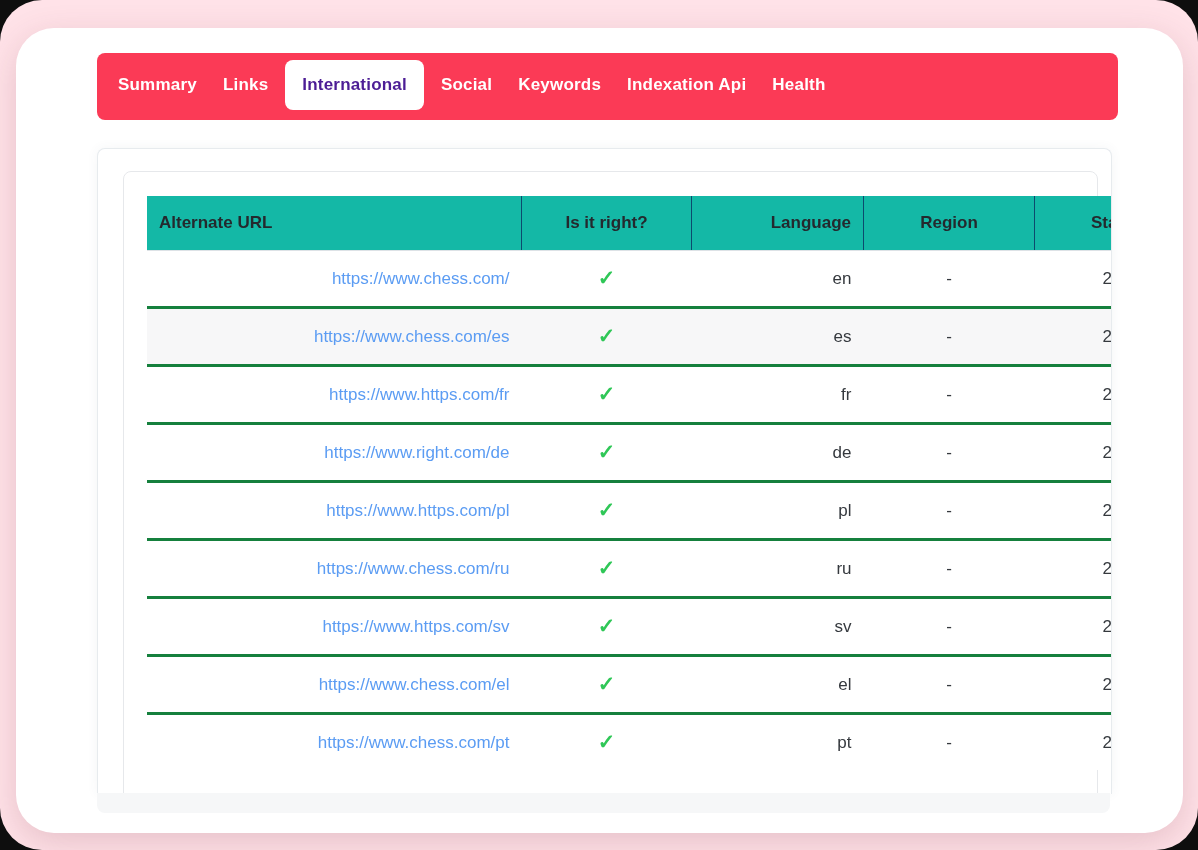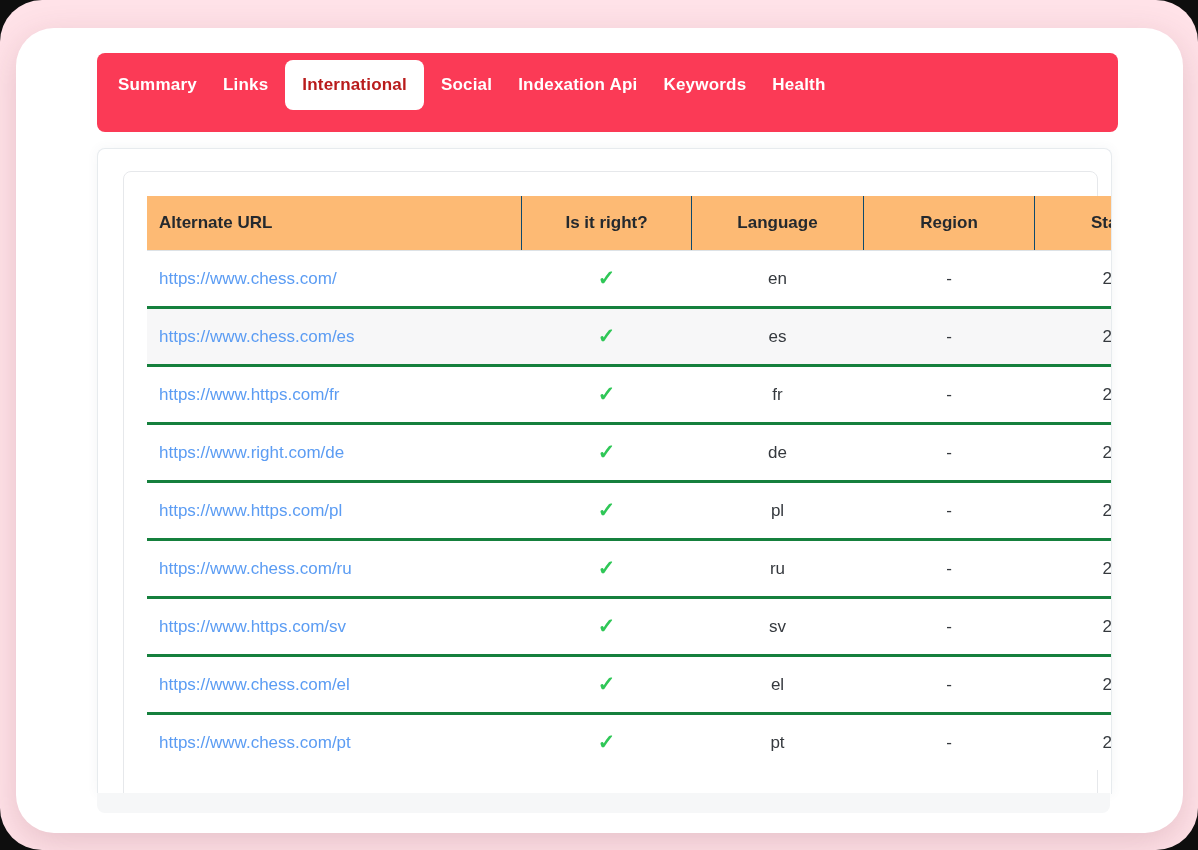--- a/index.html
+++ b/index.html
@@ -14,28 +14,28 @@
   .white-card{
     position:absolute;left:16px;top:28px;right:15px;bottom:17px;
     background:#ffffff;border-radius:38px;
     box-shadow:0 10px 34px rgba(130,60,75,.20);
     overflow:hidden;
   }
   
   .navbar{
     position:absolute;left:81px;top:25px;width:1013px;height:63px;
     background:#fb3a56;border-radius:8px;
-    display:flex;align-items:center;padding:0 0 16px 8px;
+    display:flex;align-items:center;padding:0 0 4px 8px;
   }
   .tab{
     color:#ffffff;font-weight:bold;font-size:17px;letter-spacing:.2px;
     padding:15px 13px;cursor:pointer;white-space:nowrap;
   }
   .tab.active{
-    background:#ffffff;color:#b91c1c;border-radius:8px;
+    background:#ffffff;color:#4c1d95;border-radius:8px;
     padding:15px 17px;margin:0 4px;
   }
   
   .main-panel{
     position:absolute;left:81px;top:120px;width:1013px;height:645px;
     background:#ffffff;border:1px solid #e7ebee;border-bottom:none;
     border-radius:8px 8px 0 0;overflow:hidden;
     box-shadow:0 0 12px rgba(70,80,95,.06);
   }
   .panel-bottom-strip{
@@ -45,54 +45,54 @@
   .content-card{
     position:absolute;left:25px;top:22px;width:975px;height:1000px;
     background:#ffffff;border:1px solid #e6e8eb;border-radius:8px;
     padding:24px 23px;box-sizing:border-box;
   }
   .hreflang-title{
     font-size:18px;font-weight:bold;color:#23282d;margin:2px 0 26px 8px;
   }
   table{border-collapse:collapse;width:100%;table-layout:fixed;}
   thead th{
-    background:#fdba74;color:#24292e;font-weight:bold;font-size:17px;
+    background:#14b8a6;color:#24292e;font-weight:bold;font-size:17px;
     padding:17px 12px;border-bottom:1px solid #dde2e6;text-align:center;
   }
   thead th + th{border-left:1px solid #0c4a6e;}
   thead th.col-url{text-align:left;padding-left:12px;}
   tbody td{
     font-size:17px;color:#35393e;padding:16px 12px;text-align:center;
     border-top:3px solid #15803d;background:#ffffff;
   }
   tbody tr:first-child td{border-top:none;}
-  tbody td.col-url{text-align:left;}
+  tbody td.col-url{text-align:right;}
   tbody tr.hl td{background:#f7f7f8;}
   .col-url{width:350px;}
   .col-check{width:145px;}
-  .col-lang{width:147px;}
+  .col-lang{width:147px;text-align:right;}
   .col-region{width:146px;}
   .col-status{width:140px;}
   a.alt-link{color:#5b9cf3;text-decoration:none;font-size:17px;}
   .check-icon{color:#2fc757;font-size:21px;font-weight:bold;line-height:1;}
 </style>
 </head>
 <body>
 
 <div class="pink-frame">
   <div class="white-card">
 
     <nav class="navbar">
       <div style="display:flex;align-items:center;">
           <div class="tab">Summary</div>
           <div class="tab">Links</div>
           <div class="tab active">International</div>
           <div class="tab">Social</div>
+          <div class="tab">Keywords</div>
           <div class="tab">Indexation Api</div>
-          <div class="tab">Keywords</div>
           <div class="tab">Health</div>
         </div>
     </nav>
 
     <div class="main-panel">
       <div class="content-card">
 
         <table>
           <thead>
             <tr>

